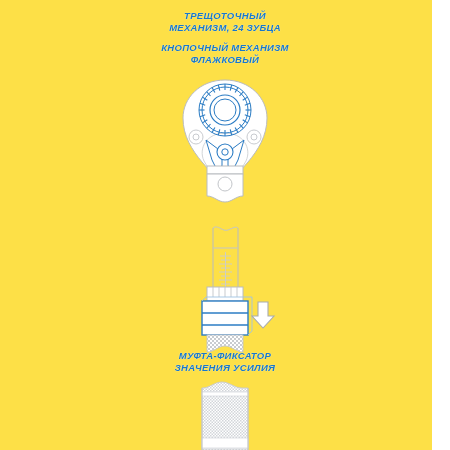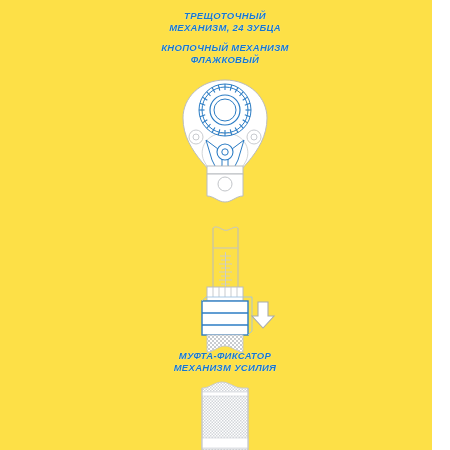--- a/index.html
+++ b/index.html
@@ -207,15 +207,15 @@
   </svg>
 
   <div class="callout" id="callout-ratchet">ТРЕЩОТОЧНЫЙ
 МЕХАНИЗМ, 24 ЗУБЦА</div>
 
   <div class="callout" id="callout-button">КНОПОЧНЫЙ МЕХАНИЗМ
 ФЛАЖКОВЫЙ</div>
 
 
   <div class="callout" id="callout-lock">МУФТА-ФИКСАТОР
-МЕХАНИЗМ УСИЛИЯ</div>
+ЗНАЧЕНИЯ УСИЛИЯ</div>
 
 </div>
 
 </body></html>

